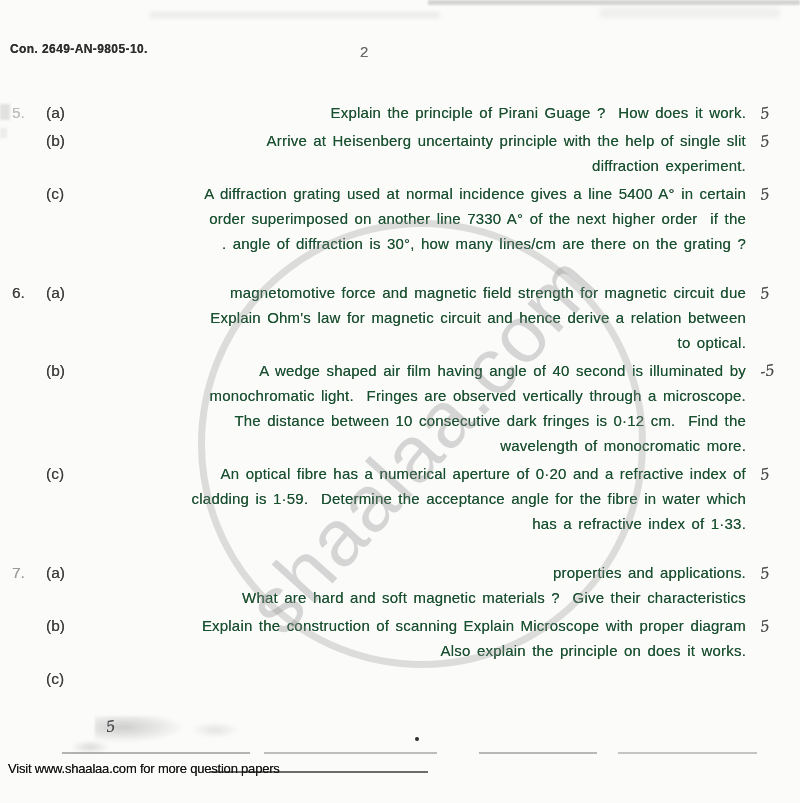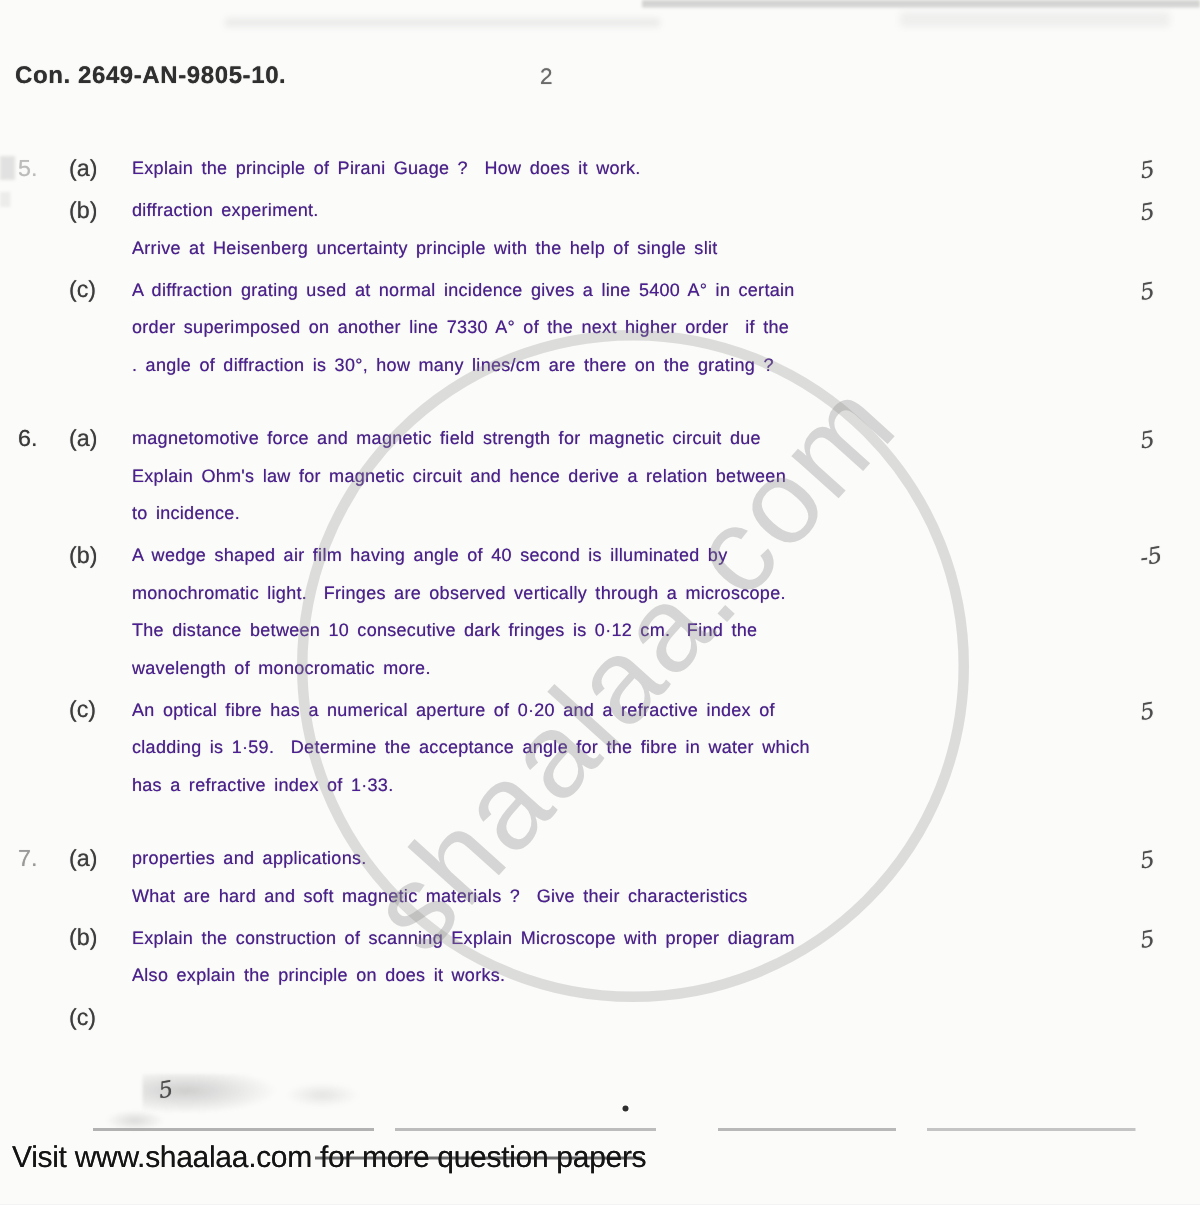--- a/index.html
+++ b/index.html
@@ -10,21 +10,21 @@
   .page{
     position:relative;
     width:800px;height:803px;
     margin:0;
     background:#fbfbfa;
     overflow:hidden;
   }
   
   .exam-code{
     position:absolute;left:10px;top:42px;
-    font-size:16px;font-weight:bold;color:#2f2f2f;
+    font-size:12px;font-weight:bold;color:#2f2f2f;
     letter-spacing:0.4px;
     text-shadow:0 0 0.5px rgba(40,40,40,.9);
     text-align:center;
   }
   .page-number{
     position:absolute;left:360px;top:43px;
     font-size:15px;color:#6a6a6a;
     text-shadow:0 0 0.6px rgba(90,90,90,.7);
   }
   
@@ -44,24 +44,25 @@
     text-shadow:0 0 0.5px rgba(60,60,60,.8);
   }
   .qnum.faint-strong{opacity:.32;filter:blur(.4px);}
   .qnum.faint{opacity:.5;filter:blur(.3px);}
   .plabel{
     font-size:15.5px;line-height:25px;color:#3d3d3d;
     text-shadow:0 0 0.5px rgba(60,60,60,.8);
   }
   .lines{min-width:0;}
   .line{
-    font-size:12px;line-height:25px;color:#4c1d95;
+    font-size:15px;line-height:25px;color:#14532d;
     letter-spacing:0.2px;word-spacing:2px;
     white-space:pre;overflow:hidden;
     text-shadow:0 0 0.5px rgba(60,60,60,.75);
+    text-align:right;
   }
   .marks{
     display:inline-block;
     font-family:"DejaVu Serif", serif;
     font-style:italic;
     font-size:15px;line-height:24px;color:#4c4c4c;
     transform:rotate(-9deg);
     padding-left:14px;
     text-shadow:0 0 0.6px rgba(70,70,70,.7);
   }
@@ -94,21 +95,21 @@
       #a2a2a2 60% 77%,transparent 77% 80%,
       #b2b2b2 80% 100%);
     opacity:.75;filter:blur(.2px);
   }
   .footer-strike{
     position:absolute;left:210px;top:771px;width:218px;height:1.5px;
     background:#4a4a4a;opacity:.8;
   }
   .footer-text{
     position:absolute;left:8px;top:761px;
-    font-size:20px;color:#141414;letter-spacing:-0.2px;
+    font-size:13px;color:#141414;letter-spacing:-0.2px;
     text-shadow:0 0 0.4px rgba(20,20,20,.8);
   }
   
   .artifact{position:absolute;pointer-events:none;}
   .a-top-band{left:428px;top:0;width:372px;height:5px;background:#9a9a9a;opacity:.4;filter:blur(1px);}
   .a-top-streak{left:150px;top:12px;width:290px;height:6px;background:#8f8f8f;opacity:.14;filter:blur(2px);}
   .a-top-right{left:600px;top:8px;width:180px;height:10px;background:#9a9a9a;opacity:.12;filter:blur(2.5px);}
   .a-left-tick{left:0;top:104px;width:10px;height:16px;background:#8a8a8a;opacity:.22;filter:blur(1px);}
   .a-left-tick2{left:0;top:128px;width:7px;height:10px;background:#9a9a9a;opacity:.15;filter:blur(1px);}
   .a-smudge1{left:95px;top:716px;width:95px;height:28px;
@@ -146,22 +147,22 @@
         <span class="plabel">(a)</span>
         <div class="lines">
           <div class="line">Explain the principle of Pirani Guage ?  How does it work.</div>
         </div>
         <span class="marks">5</span>
       </div>
       <div class="part">
         <span class="qnum"></span>
         <span class="plabel">(b)</span>
         <div class="lines">
+          <div class="line">Arrive at Heisenberg uncertainty principle with the help of single slit</div>
           <div class="line">diffraction experiment.</div>
-          <div class="line">Arrive at Heisenberg uncertainty principle with the help of single slit</div>
         </div>
         <span class="marks">5</span>
       </div>
       <div class="part">
         <span class="qnum"></span>
         <span class="plabel">(c)</span>
         <div class="lines">
           <div class="line">A diffraction grating used at normal incidence gives a line 5400 A° in certain</div>
           <div class="line">order superimposed on another line 7330 A° of the next higher order  if the</div>
           <div class="line">. angle of diffraction is 30°, how many lines/cm are there on the grating ?</div>
@@ -170,21 +171,21 @@
       </div>
     </section>
 
     <section class="question">
       <div class="part">
         <span class="qnum">6.</span>
         <span class="plabel">(a)</span>
         <div class="lines">
           <div class="line">magnetomotive force and magnetic field strength for magnetic circuit due</div>
           <div class="line">Explain Ohm's law for magnetic circuit and hence derive a relation between</div>
-          <div class="line">to incidence.</div>
+          <div class="line">to optical.</div>
         </div>
         <span class="marks">5</span>
       </div>
       <div class="part">
         <span class="qnum"></span>
         <span class="plabel">(b)</span>
         <div class="lines">
           <div class="line">A wedge shaped air film having angle of 40 second is illuminated by</div>
           <div class="line">monochromatic light.  Fringes are observed vertically through a microscope.</div>
           <div class="line">The distance between 10 consecutive dark fringes is 0·12 cm.  Find the</div>

